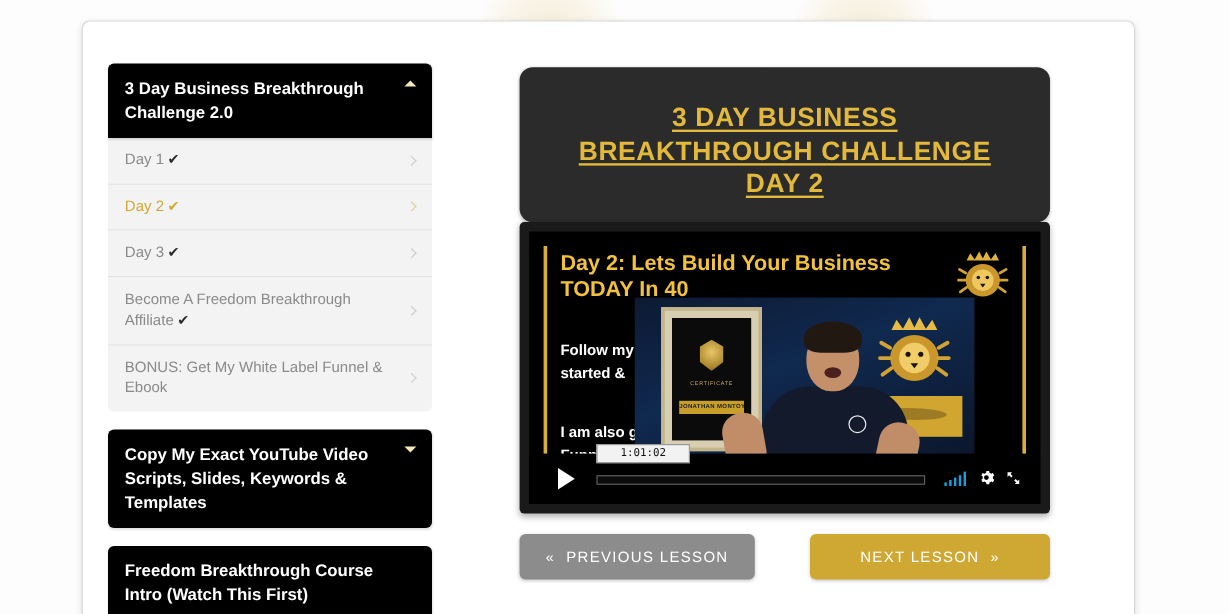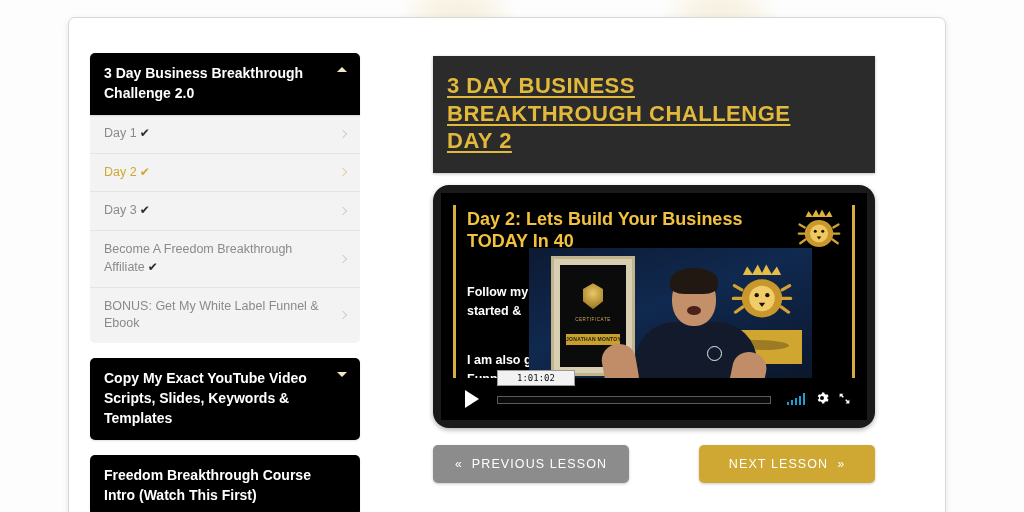--- a/index.html
+++ b/index.html
@@ -101,41 +101,40 @@
 
   
   .content {
     position: absolute;
     left: 364px; top: 38px;
     width: 442px;
   }
 
   .title-banner {
     background: #2b2b2b;
-    border-radius: 0;
-    padding: 16px 14px 18px;
-    text-align: left;
+    border-radius: 11px;
+    padding: 28px 14px 18px;
+    text-align: center;
     box-shadow: 0 1px 3px rgba(0,0,0,0.25);
   }
   .title-banner .tline {
     display: block;
     color: #e2b93b;
     font-size: 22px;
     font-weight: 700;
     letter-spacing: 0.5px;
     line-height: 1.26;
     text-decoration: underline;
     text-underline-offset: 3px;
   }
 
   
   .video-wrap {
-    margin-top: 12px;
     background: #1a1a1a;
-    border-radius: 16px;
+    border-radius: 4px;
     padding: 8px;
     box-shadow: 0 2px 5px rgba(0,0,0,0.3);
   }
   .video {
     position: relative;
     width: 100%; height: 227px;
     background: #000000;
     overflow: hidden;
   }
 
@@ -317,21 +316,21 @@
     padding: 12px 10px;
     font-size: 12.5px;
     font-weight: 400;
     letter-spacing: 1.1px;
     color: #ffffff;
     cursor: pointer;
     box-shadow: 0 1px 3px rgba(0,0,0,0.22);
     font-family: "Liberation Sans", sans-serif;
   }
   .btn-prev { background: #8c8c8c; width: 196px; }
-  .btn-next { background: #cfa833; width: 176px; }
+  .btn-next { background: #cfa833; width: 200px; }
   .btn .ar { font-size: 12px; }
 </style>
 </head>
 <body>
 
 <div class="page-bg">
   <div class="watermark wm-a"></div>
   <div class="watermark wm-b"></div>
 </div>
 

